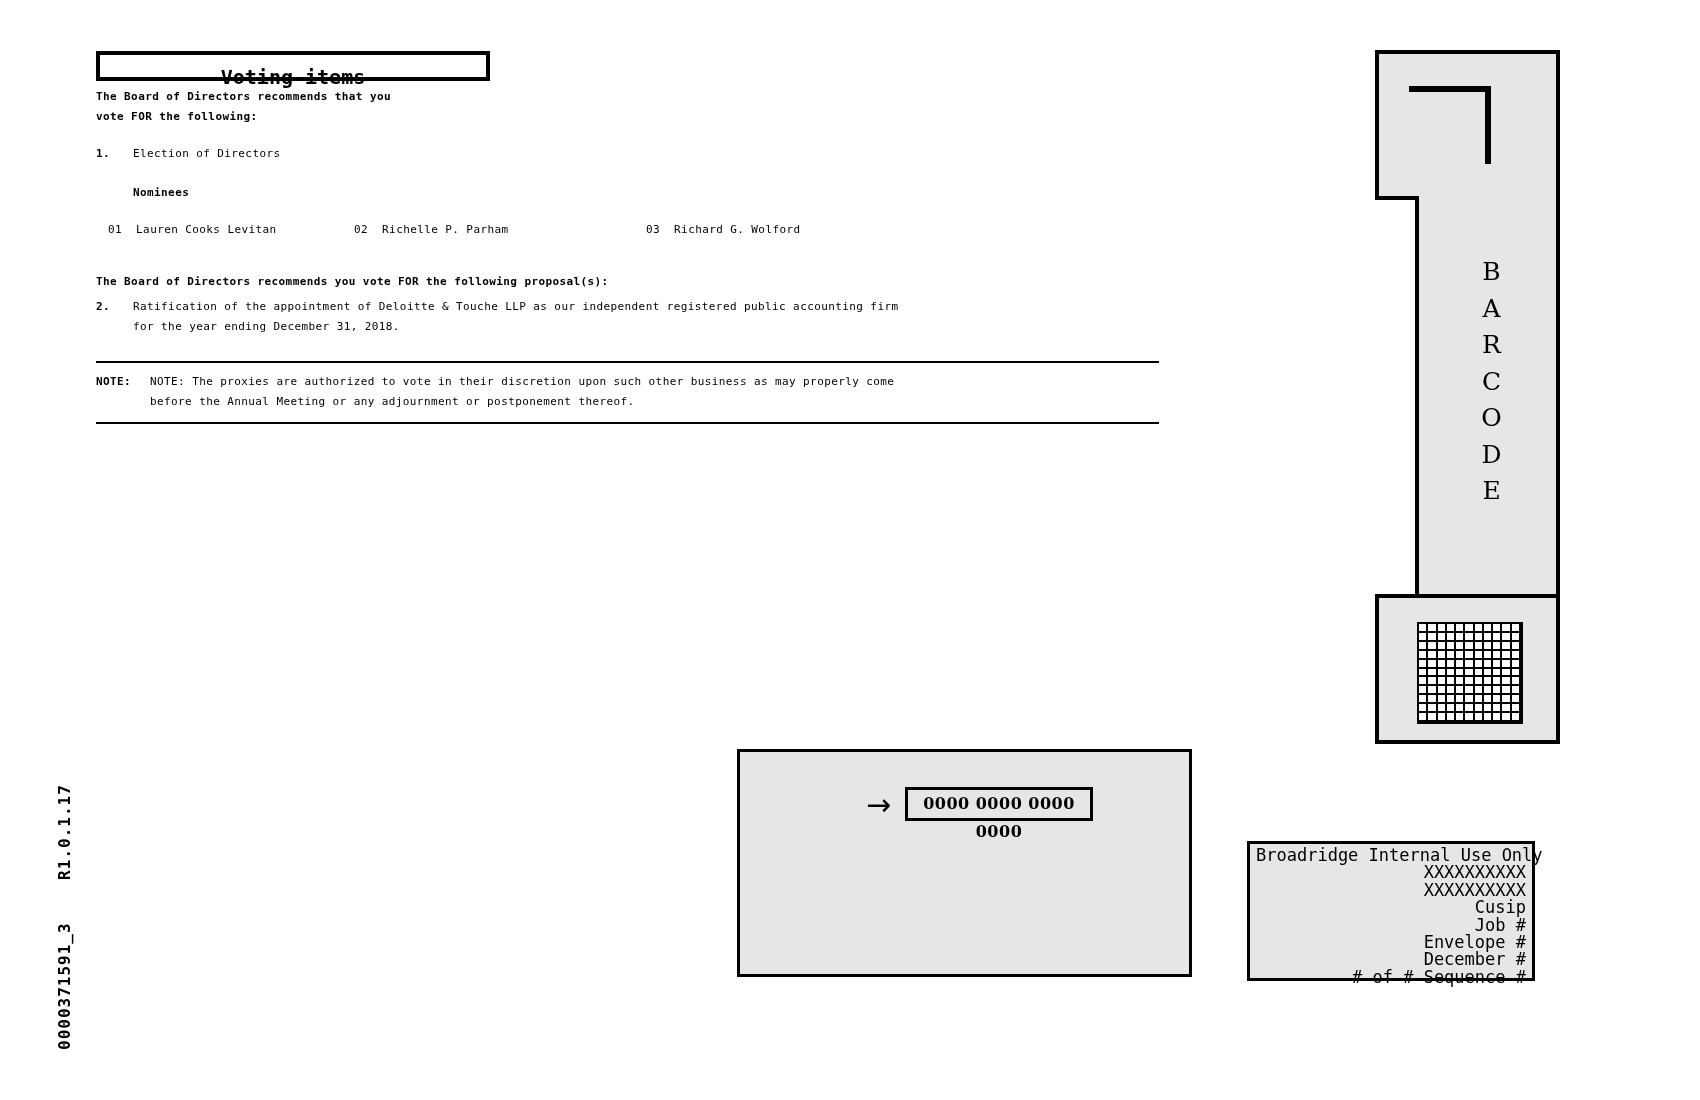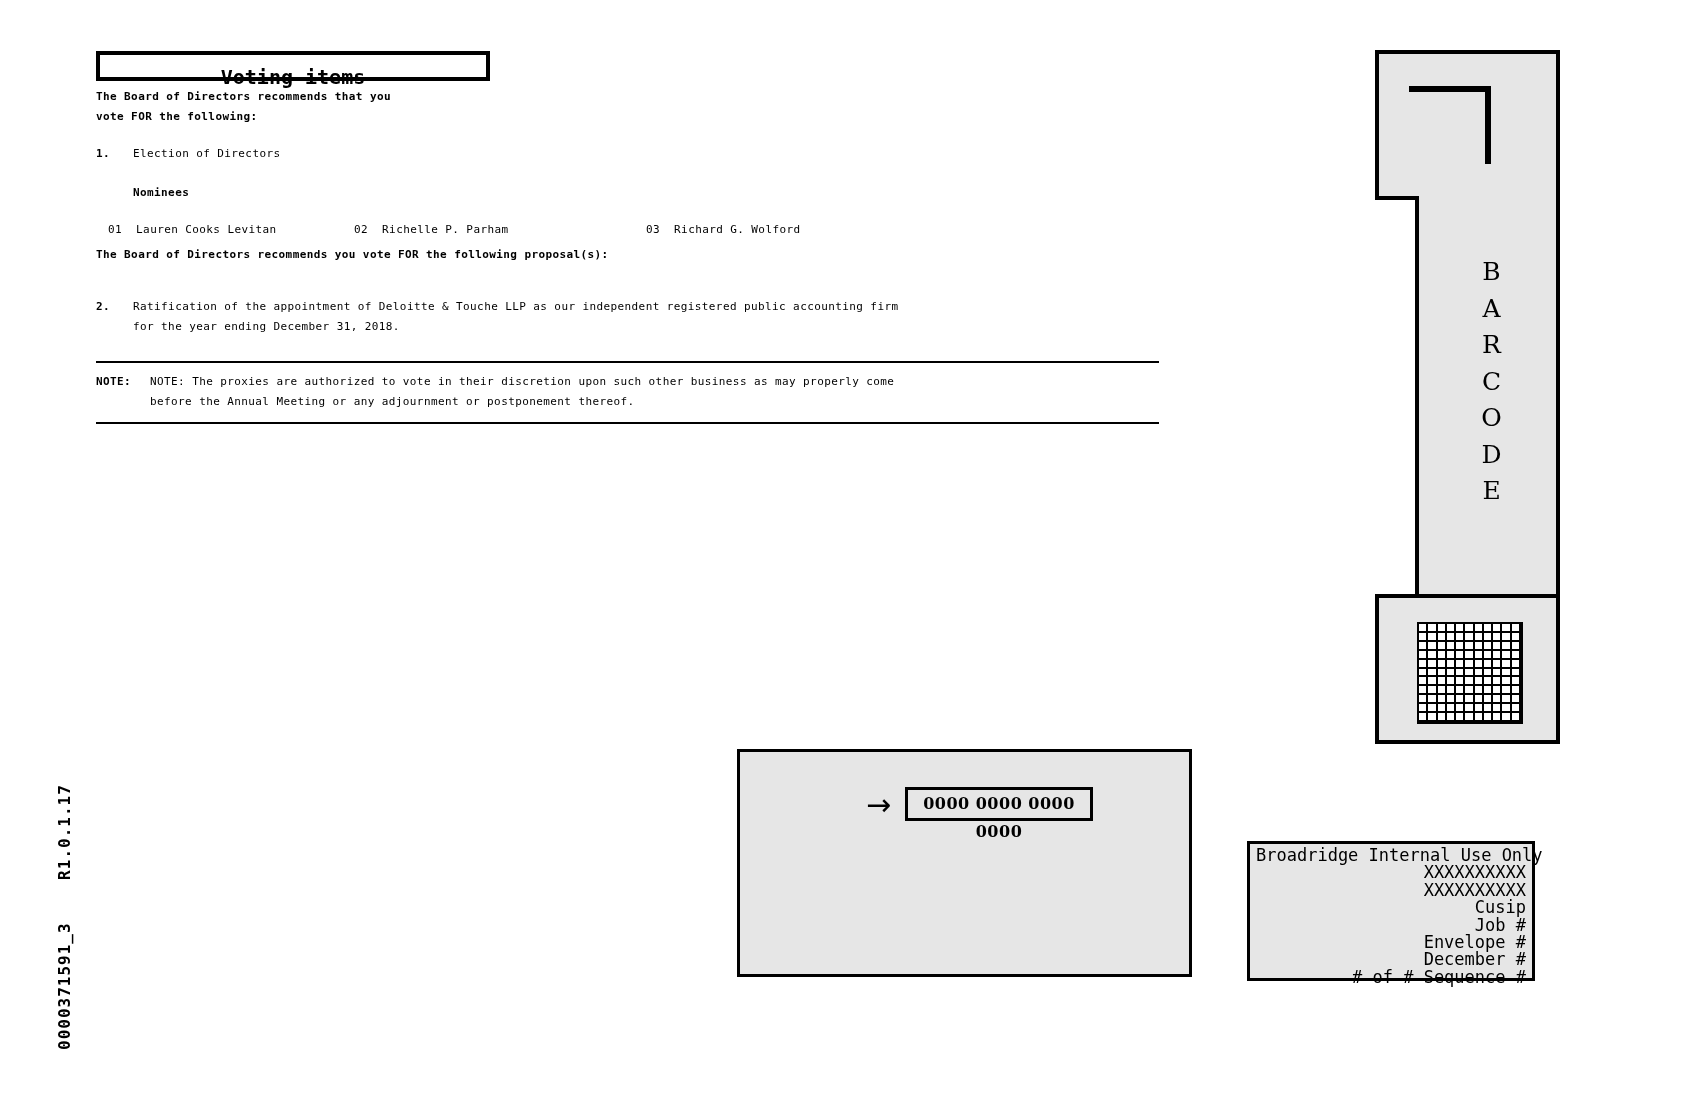--- a/index.html
+++ b/index.html
@@ -94,21 +94,21 @@
   }
   .nominee .num { display: inline; }
   .nominee .nm  { display: inline; }
   #nominee-0 { left: 12px; }
   #nominee-1 { left: 258px; }
   #nominee-2 { left: 518px; margin-left: 32px; }
 
   #rec-proposals {
     position: absolute;
     left: 96px;
-    top: 245px;
+    top: 272px;
     width: 800px;
   }
 
   
   #item2-row {
     position: absolute;
     left: 96px;
     top: 297px;
     width: 1090px;
   }

